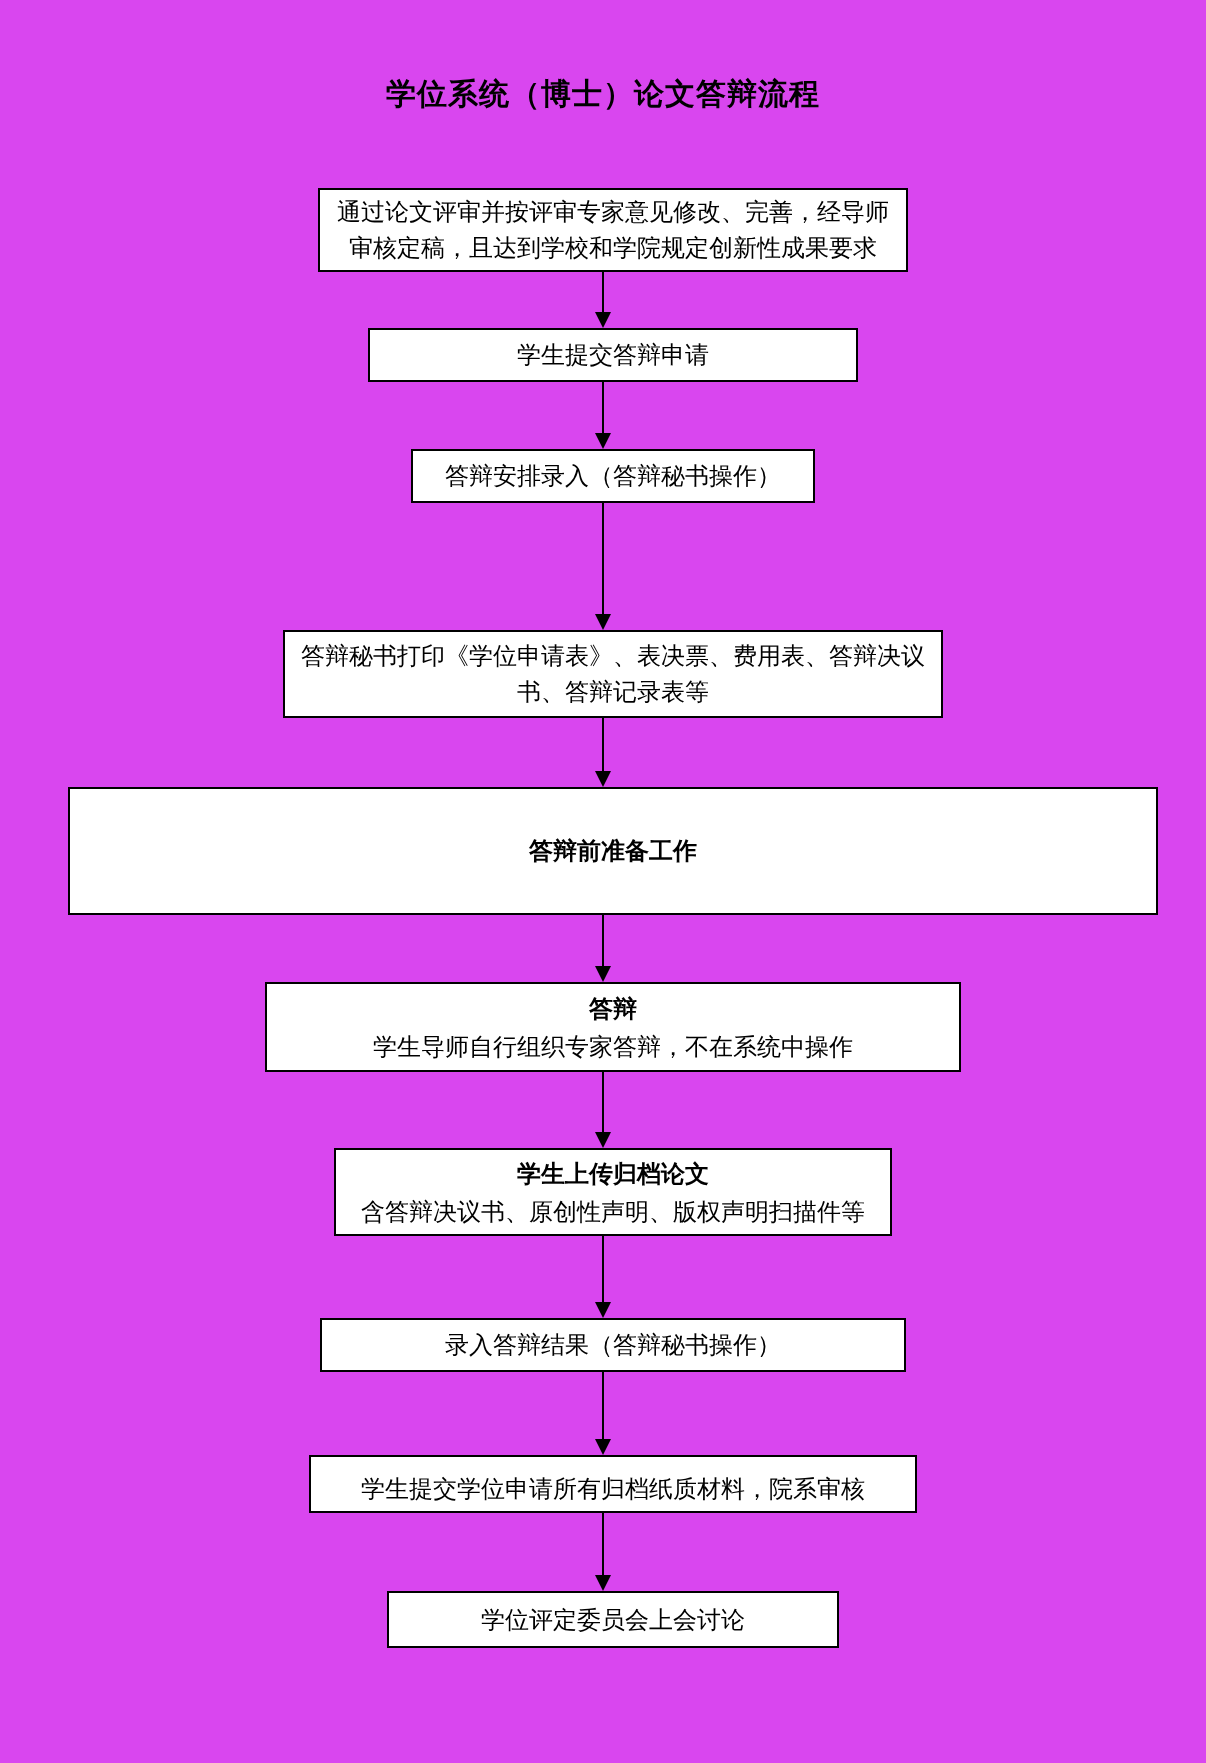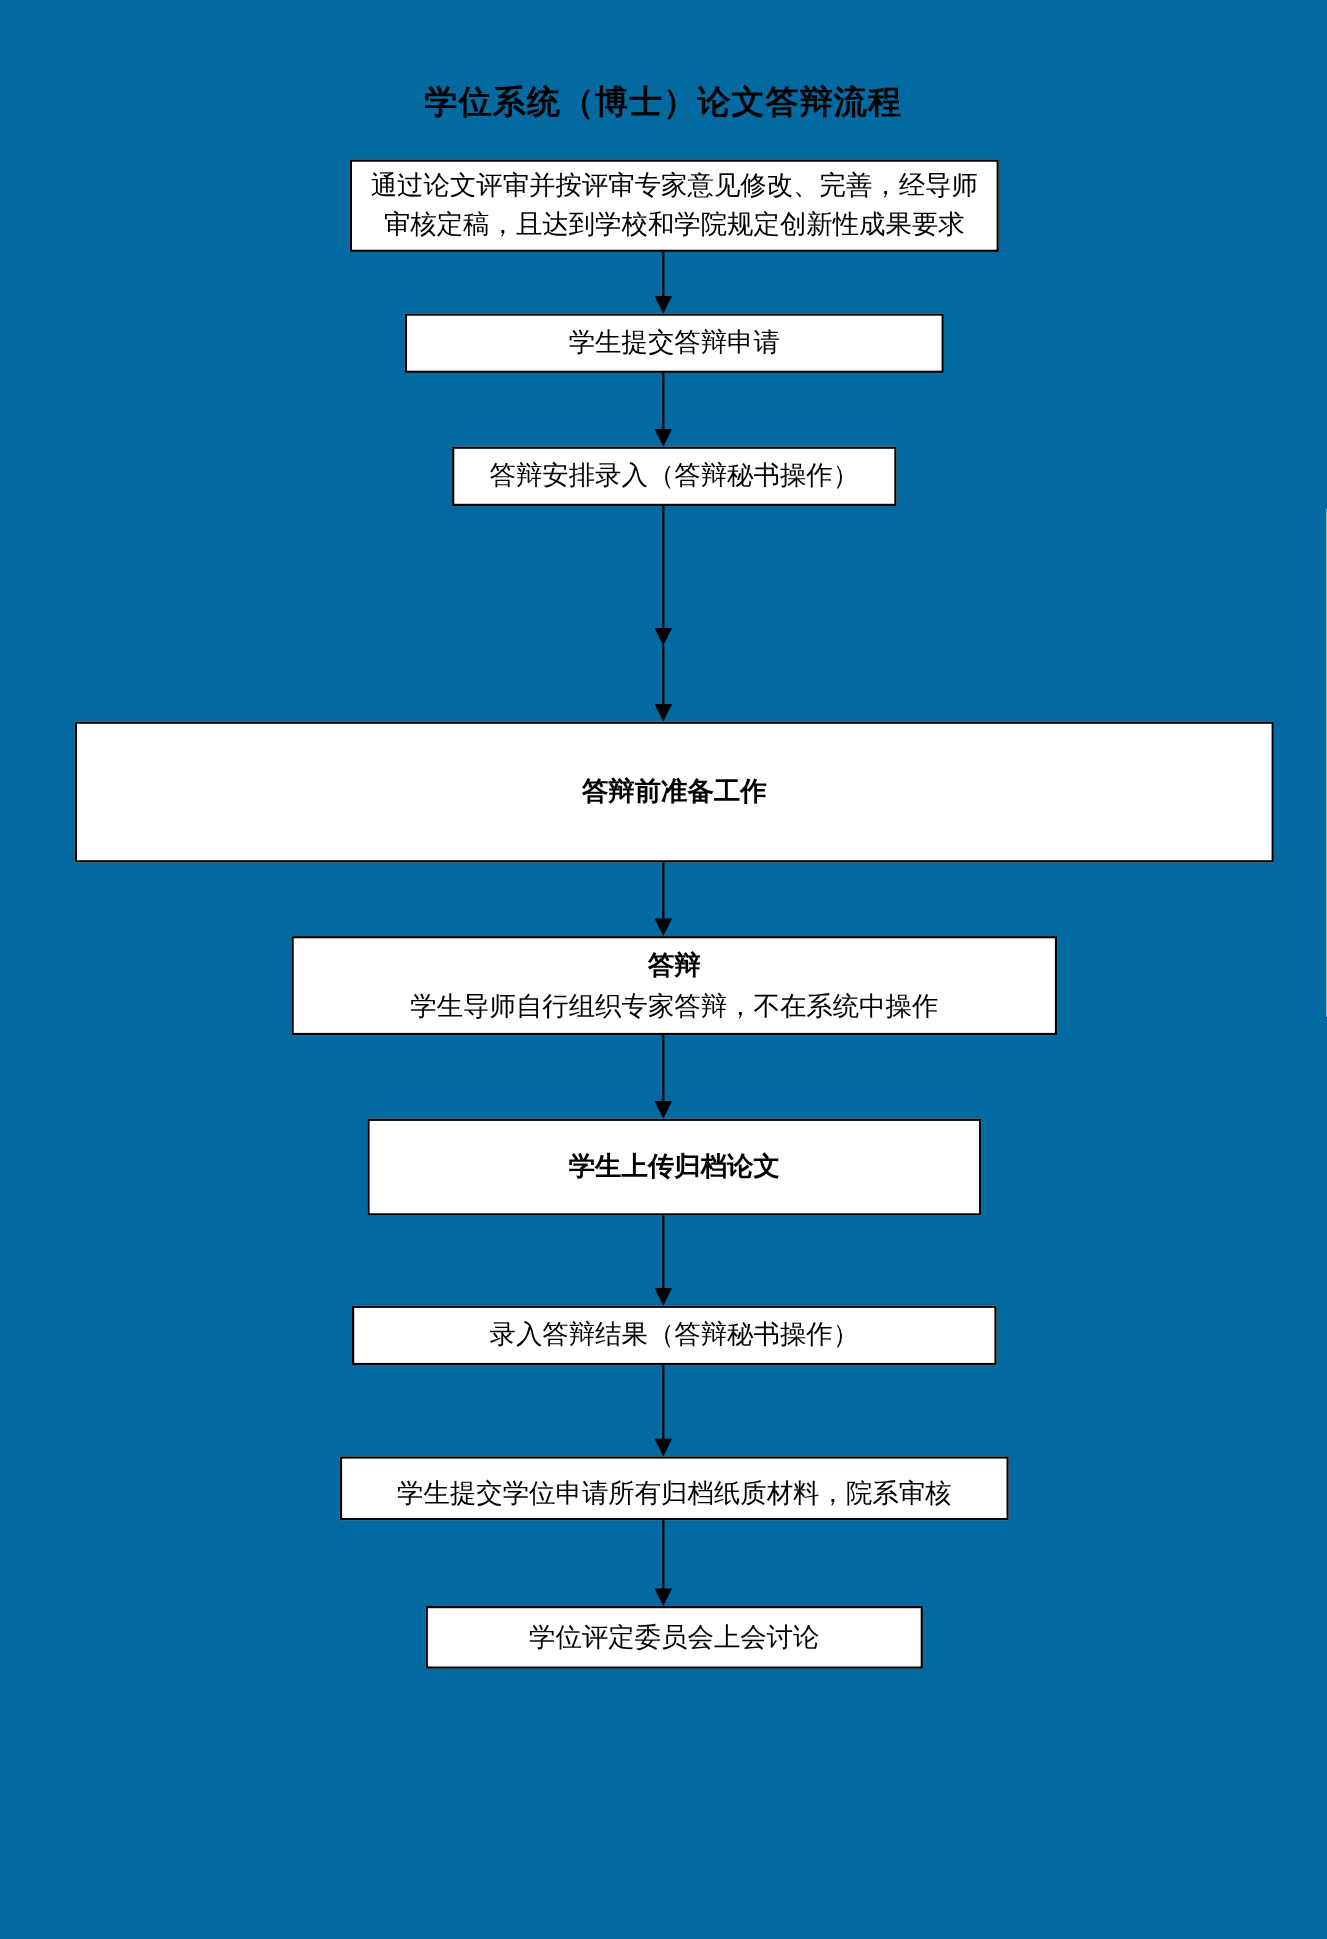--- a/index.html
+++ b/index.html
@@ -4,26 +4,27 @@
 <style>
   html, body {
     margin: 0;
     padding: 0;
     background: #ffffff;
   }
   .page {
     position: relative;
     width: 1206px;
     height: 1763px;
-    background: #0369a1;
+    background: #d946ef;
     font-family: "Liberation Serif", "DejaVu Serif", serif;
     color: #000000;
     display: flex;
     flex-direction: column;
     align-items: center;
+    gap: 43px;
   }
   .title {
     margin-top: 72px;
     font-family: "Liberation Sans", "DejaVu Sans", sans-serif;
     font-weight: bold;
     font-size: 30px;
     line-height: 44px;
     text-align: center;
     letter-spacing: 1px;
   }
@@ -132,20 +133,23 @@
 
     <div class="box b3">
       <div>答辩安排录入（答辩秘书操作）</div>
     </div>
 
     <div class="arrow a3">
       <div class="shaft"></div>
       <div class="head"></div>
     </div>
 
+    <div class="box b4">
+      <div>答辩秘书打印《学位申请表》、表决票、费用表、答辩决议书、答辩记录表等</div>
+    </div>
 
     <div class="arrow a4">
       <div class="shaft"></div>
       <div class="head"></div>
     </div>
 
     <div class="box b5">
       <div class="btitle">答辩前准备工作</div>
     </div>
 
@@ -159,20 +163,21 @@
       <div>学生导师自行组织专家答辩，不在系统中操作</div>
     </div>
 
     <div class="arrow a6">
       <div class="shaft"></div>
       <div class="head"></div>
     </div>
 
     <div class="box b7">
       <div class="btitle">学生上传归档论文</div>
+      <div>含答辩决议书、原创性声明、版权声明扫描件等</div>
     </div>
 
     <div class="arrow a7">
       <div class="shaft"></div>
       <div class="head"></div>
     </div>
 
     <div class="box b8">
       <div>录入答辩结果（答辩秘书操作）</div>
     </div>

